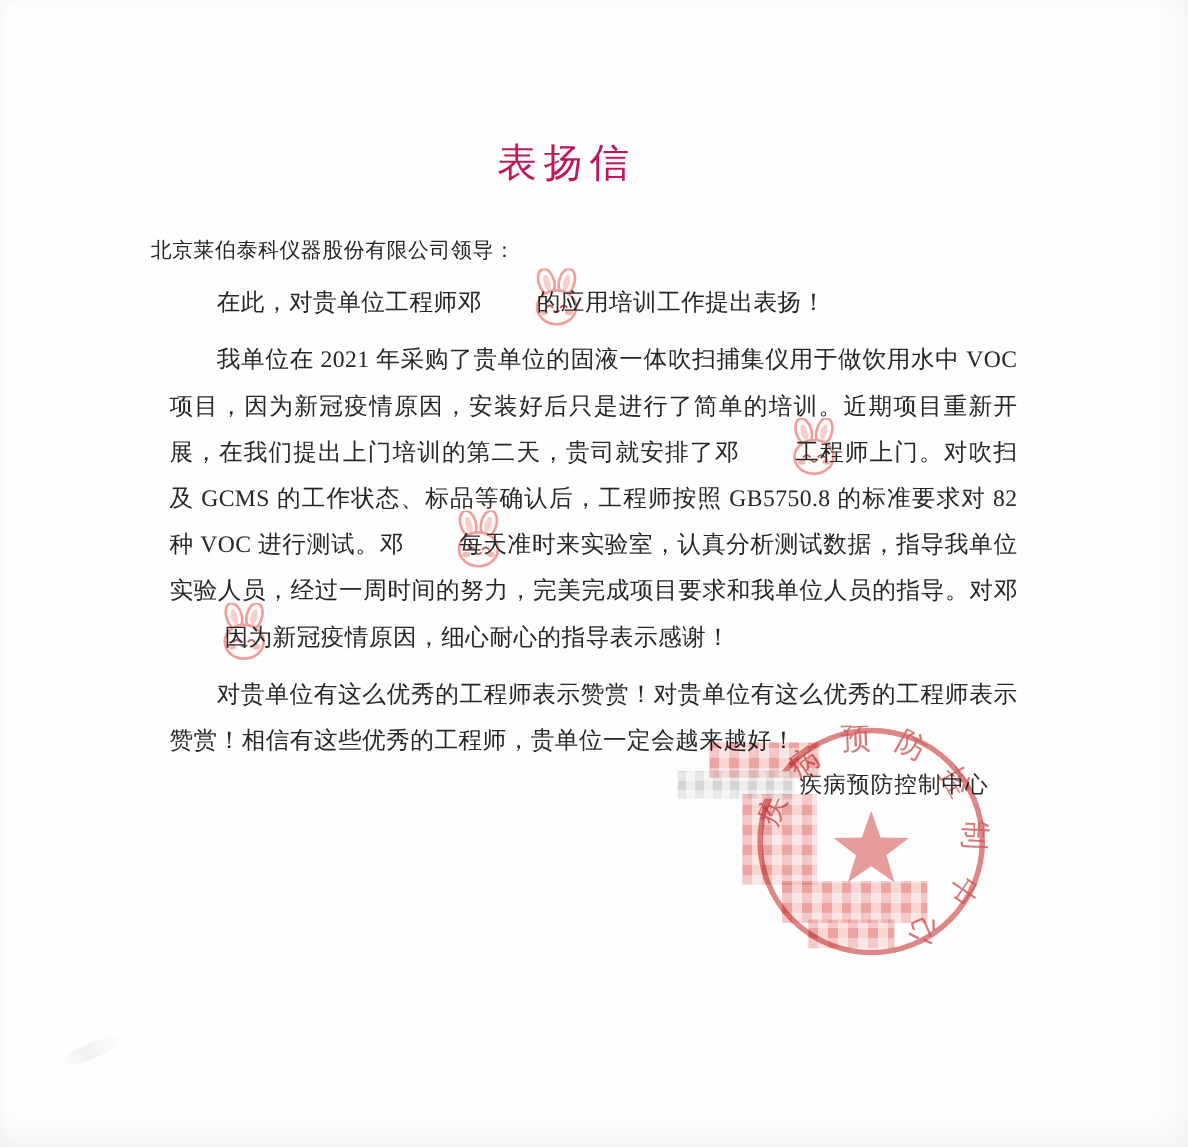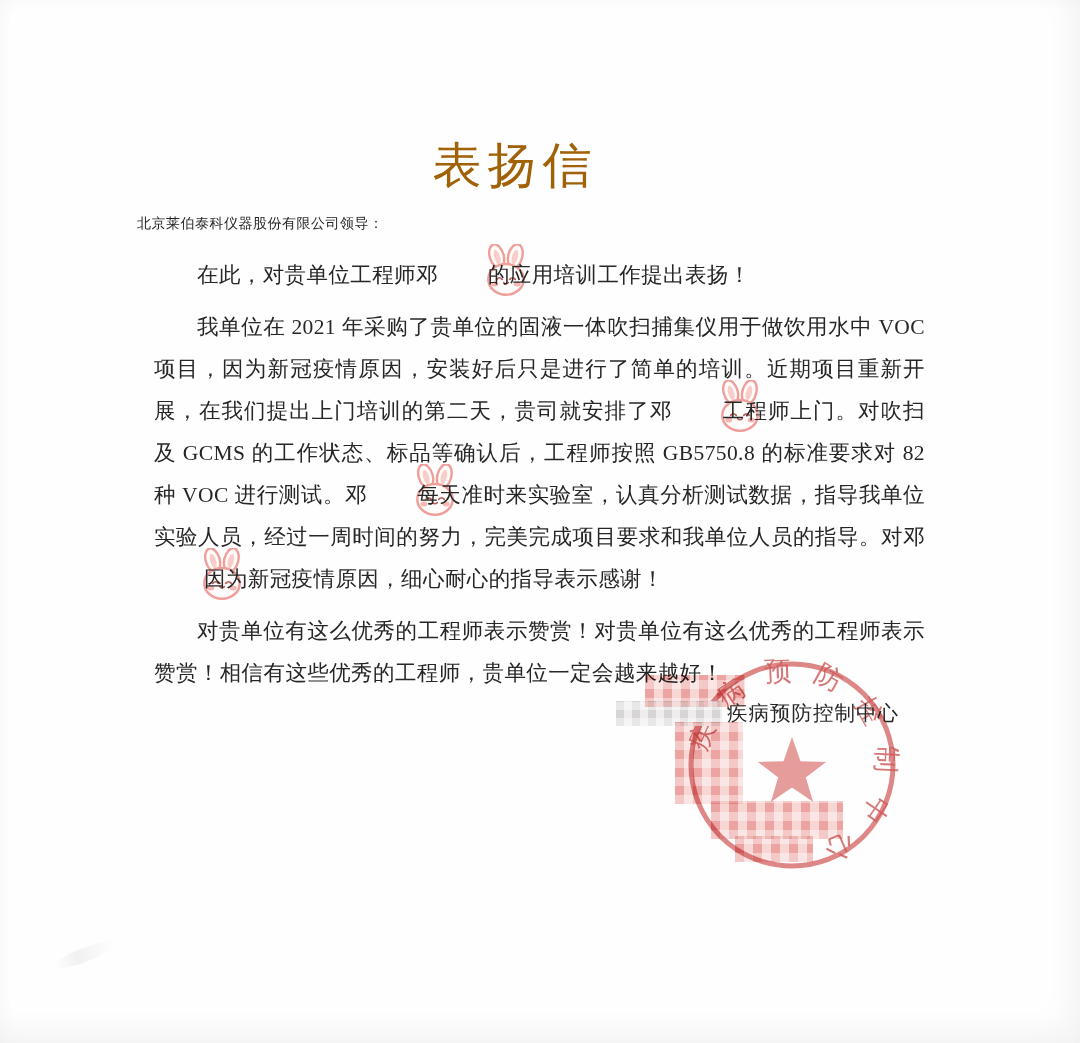--- a/index.html
+++ b/index.html
@@ -8,26 +8,26 @@
     width:1080px;height:1043px;
     background:#fefefe;
     overflow:hidden;
     font-family:"Liberation Serif","DejaVu Serif",serif;
     color:#262626;
     box-shadow:inset -10px -12px 28px rgba(0,0,0,0.045), inset 4px 2px 14px rgba(0,0,0,0.02);
   }
   .title{
     position:absolute;top:100px;left:0;width:1030px;
     text-align:center;
-    font-size:49px;font-weight:500;letter-spacing:6px;
-    color:#a16207;
+    font-size:36px;font-weight:500;letter-spacing:6px;
+    color:#be185d;
   }
   .salutation{
     position:absolute;top:215px;left:137px;width:790px;
-    font-size:14px;letter-spacing:0.5px;
+    font-size:19px;letter-spacing:0.5px;
   }
   .letter-body{
     position:absolute;top:254px;left:137px;width:788px;
     font-size:21.5px;line-height:42px;
     text-align:justify;letter-spacing:0.4px;
   }
   .letter-body p{margin:0 0 10px 17px;text-indent:2em;}
   .rabbit{
     display:inline-block;width:60px;height:54px;
     vertical-align:-16px;

